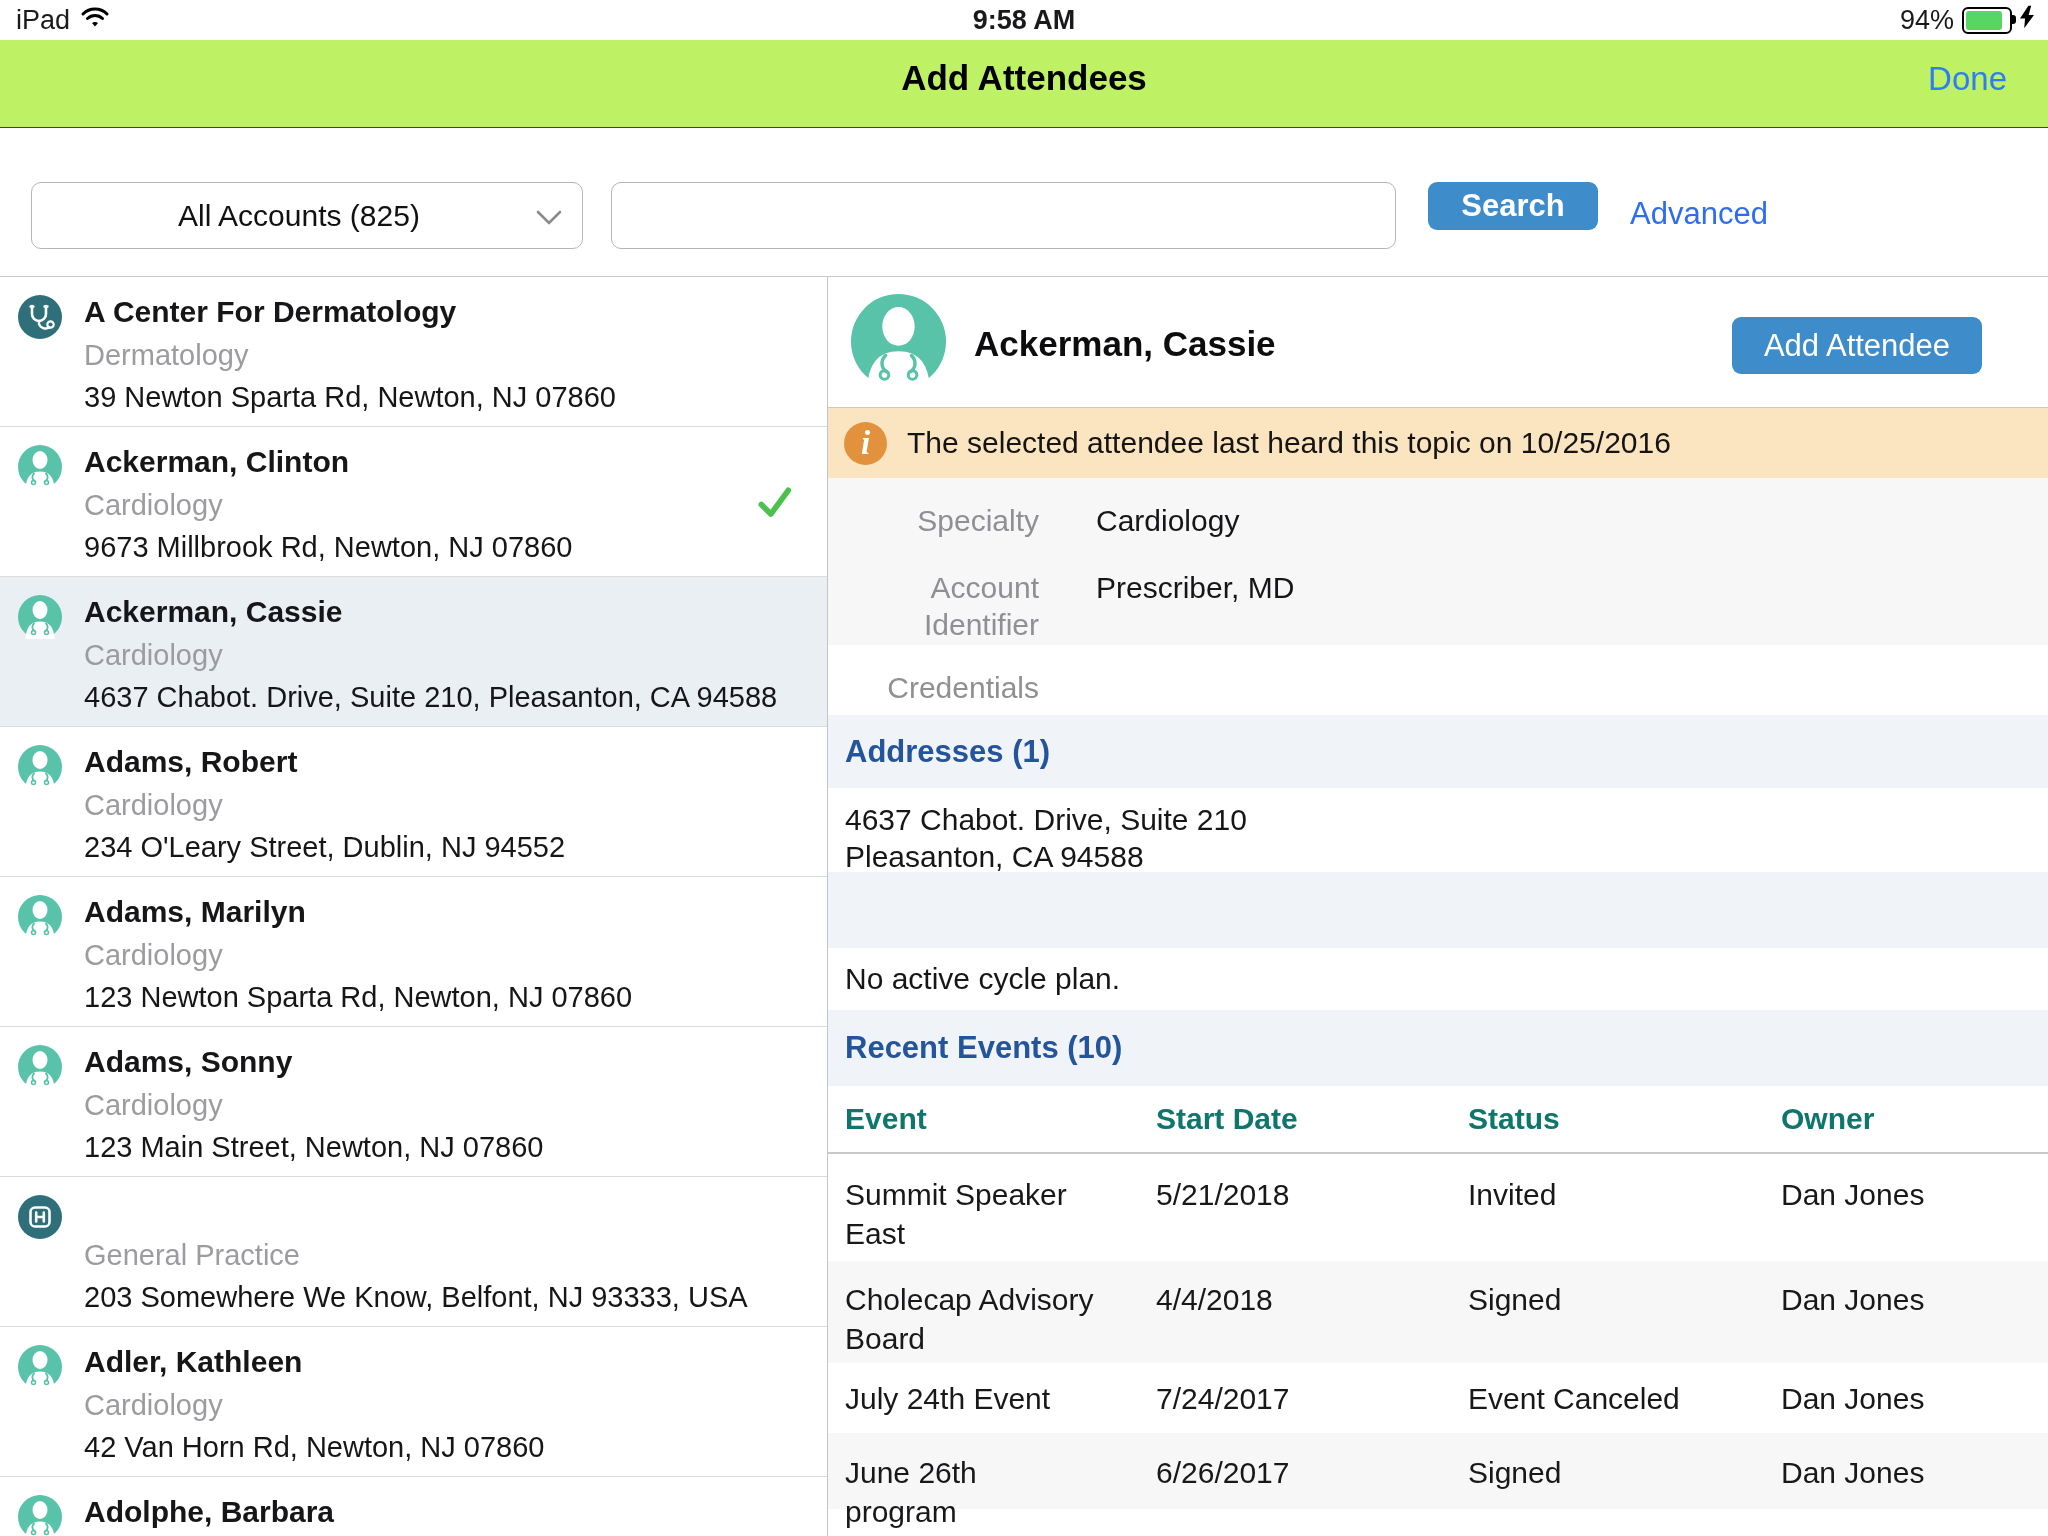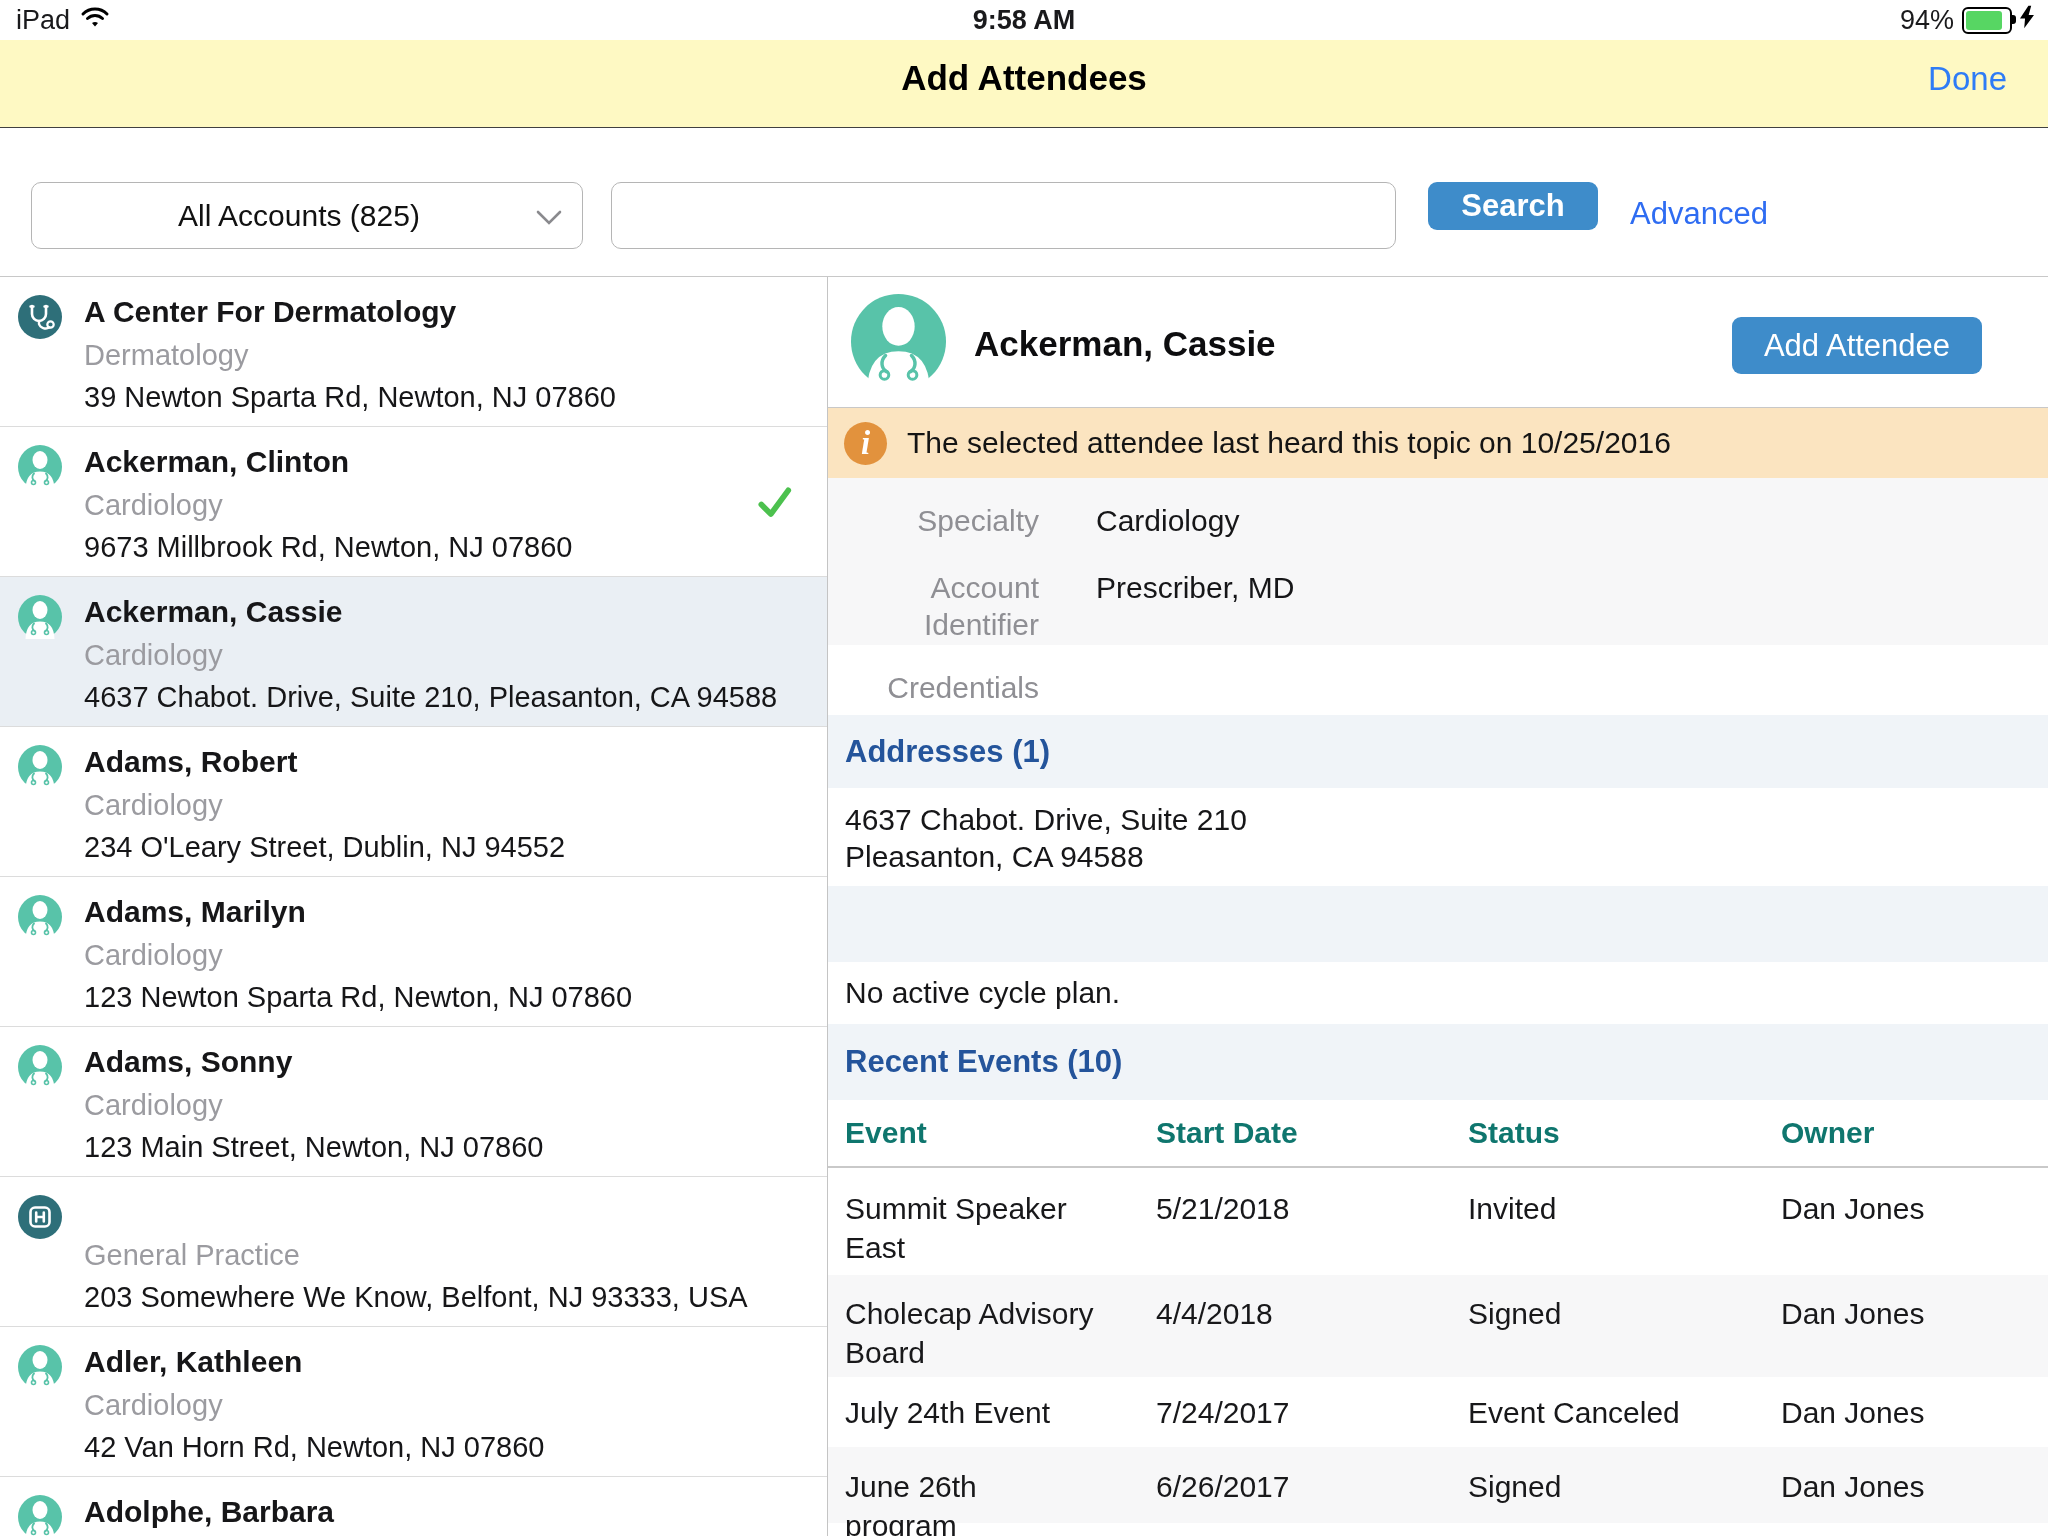--- a/index.html
+++ b/index.html
@@ -9,21 +9,21 @@
     -webkit-font-smoothing:antialiased;color:#1a1a1c;position:relative;
   }
   
   .status-bar{position:absolute;top:0;left:0;right:0;height:40px;}
   .sb-left{position:absolute;left:16px;top:5px;font-size:27px;display:flex;align-items:center;gap:10px;}
   .sb-time{position:absolute;left:0;right:0;top:5px;text-align:center;font-size:27px;font-weight:700;}
   .sb-right{position:absolute;right:14px;top:5px;font-size:27px;display:flex;align-items:center;gap:8px;}
   .battery{position:relative;width:46px;height:23px;border:2px solid #000;border-radius:6px;}
   .battery .fill{position:absolute;left:2px;top:2px;bottom:2px;width:36px;background:#57d663;border-radius:3px;}
   .battery .nub{position:absolute;right:-6px;top:6px;width:4px;height:9px;background:#000;border-radius:0 3px 3px 0;}
-  .nav-bar{position:absolute;top:40px;left:0;right:0;height:87px;border-bottom:5px solid #404040;background:#fef9c3;}
+  .nav-bar{position:absolute;top:40px;left:0;right:0;height:87px;border-bottom:5px solid #404040;background:#bef264;}
   .nav-title{position:absolute;left:0;right:0;top:18px;text-align:center;font-size:35px;font-weight:700;color:#000;}
   .nav-done{position:absolute;right:41px;top:20px;font-size:33px;color:#2e7cf6;cursor:pointer;}
   
   .search-row{position:absolute;top:128px;left:0;right:0;height:148px;background:#fff;border-bottom:1px solid #c8c8c8;}
   .acct-dd{position:absolute;left:31px;top:54px;width:552px;height:67px;border:1px solid #b5b5b5;border-radius:10px;
     box-sizing:border-box;display:flex;align-items:center;padding:0 20px 0 30px;font-size:30px;color:#111;}
   .acct-dd .dd-label{flex:1;text-align:center;}
   .search-input{position:absolute;left:611px;top:54px;width:785px;height:67px;border:1px solid #b5b5b5;border-radius:10px;
     box-sizing:border-box;font-size:30px;padding:0 20px;outline:none;background:#fff;color:#111;}
   .search-btn{position:absolute;left:1428px;top:54px;width:170px;height:48px;background:#3e8cca;border:none;border-radius:9px;
@@ -59,21 +59,21 @@
   .f-value{margin-left:57px;font-size:30px;color:#161618;line-height:37px;}
   .row-specialty{height:67px;}
   .row-credentials{height:70px;}
   .row-account-id{height:100px;}
   
   .band{background:#f0f4f8;display:flex;align-items:center;padding-left:17px;box-sizing:border-box;}
   .band-title{font-size:31px;font-weight:700;color:#24549b;}
   .band-addresses{height:73px;}
   .band-empty{height:76px;}
   .band-events{height:76px;}
-  .addr-row{height:98px;box-sizing:border-box;padding:13px 0 0 17px;background:#fff;}
+  .addr-row{height:84px;box-sizing:border-box;padding:13px 0 0 17px;background:#fff;}
   .addr-line{font-size:30px;color:#161618;line-height:37px;}
   .cycle-row{height:62px;display:flex;align-items:center;padding-left:17px;box-sizing:border-box;background:#fff;font-size:30px;color:#161618;}
   
   .tbl-head{position:relative;height:68px;background:#fff;border-bottom:2px solid #c9c9c9;box-sizing:border-box;}
   .th-cell{position:absolute;top:16px;font-size:30px;font-weight:700;color:#0f766e;}
   .trow{position:relative;box-sizing:border-box;background:#fff;}
   .trow.alt{background:#f7f7f8;}
   .tcell{position:absolute;font-size:30px;color:#18181a;line-height:39px;}
   .c0{left:17px;width:250px;}
   .c1{left:328px;}

